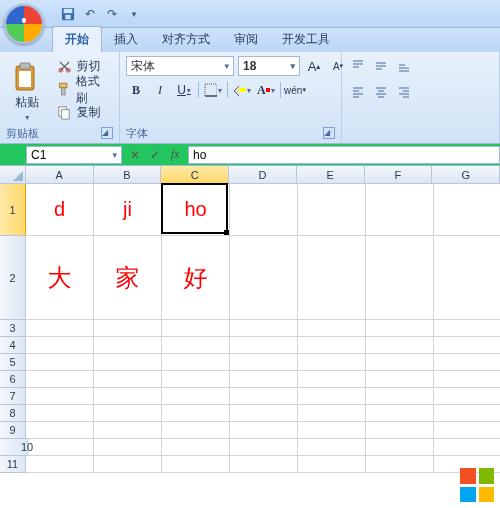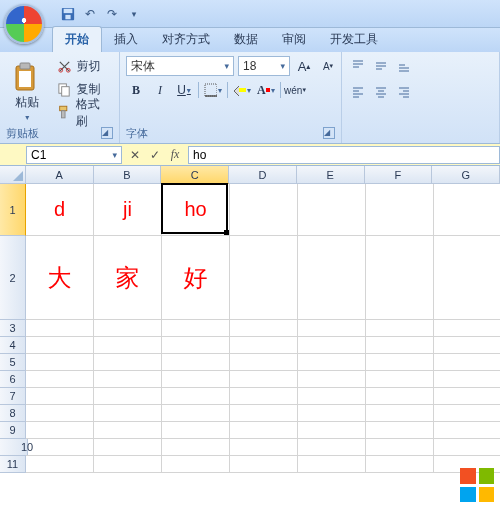--- a/index.html
+++ b/index.html
@@ -35,39 +35,39 @@
   .clip-small { display: flex; flex-direction: column; gap: 2px; margin-left: 2px; }
   .clip-row { display: flex; align-items: center; gap: 4px; font-size: 12px; color: #2a3a55; height: 21px; padding: 0 3px; }
   .clip-row svg, .clip-row .i { width: 15px; height: 15px; }
 
   
   .font-group .group-body { flex-direction: column; }
   .font-row { display: flex; gap: 4px; align-items: center; }
   .combo { background: #fff; border: 1px solid #9db9d8; height: 20px; display: flex; align-items: center; padding: 0 4px; font-size: 12px; color: #333; }
   .combo .caret { margin-left: auto; font-size: 9px; color: #466a9b; padding-left: 4px; }
   .font-name { width: 108px; }
-  .font-size { width: 52px; }
+  .font-size { width: 62px; font-weight: bold; }
   .tiny-btn { width: 20px; height: 20px; border: 1px solid transparent; display: inline-flex; align-items: center; justify-content: center; font-size: 12px; color: #2a3a55; border-radius: 2px; }
   .bold { font-weight: bold; font-family: "Times New Roman", serif; }
   .italic { font-style: italic; font-family: "Times New Roman", serif; }
   .uline { text-decoration: underline; font-family: "Times New Roman", serif; }
   .grow { font-size: 13px; }
   .shrink { font-size: 10px; }
   .split { display: flex; align-items: center; }
   .split .caret { font-size: 8px; margin-left: 1px; color: #466a9b; }
   .swatch { width: 14px; height: 4px; display: inline-block; }
 
   
   .align-group .group-body { flex-direction: column; gap: 6px; }
   .align-row { display: flex; gap: 3px; }
   .al { width: 20px; height: 20px; border: 1px solid transparent; display: inline-flex; align-items: center; justify-content: center; }
   .al svg { width: 14px; height: 14px; }
 
   
-  .fbar { height: 22px; background: #fef9c3; border-bottom: 1px solid #9db9d8; display: flex; align-items: center; font-size: 12px; }
+  .fbar { height: 22px; background: #22c55e; border-bottom: 1px solid #9db9d8; display: flex; align-items: center; font-size: 12px; }
   .namebox { width: 96px; background: #fff; border: 1px solid #9db9d8; height: 18px; margin-left: 26px; display: flex; align-items: center; padding: 0 4px; }
   .namebox .caret { margin-left: auto; font-size: 9px; color: #466a9b; }
   .fx-btns { display: flex; margin-left: 4px; gap: 2px; align-items: center; color: #555; }
   .fx-btns span { width: 18px; text-align: center; }
   .fx { font-style: italic; font-family: "Times New Roman", serif; }
   .formula-input { flex: 1; background: #fff; border: 1px solid #9db9d8; height: 18px; margin-left: 4px; padding: 0 4px; display: flex; align-items: center; }
 
   
   .sheet { position: relative; }
   .colhdrs { display: flex; height: 18px; }
@@ -111,21 +111,20 @@
     <span class="qat-icon">↶</span>
     <span class="qat-icon">↷</span>
     <span class="qat-icon" style="font-size:9px">▾</span>
   </div>
 </div>
 
 <div class="tabs">
   <div class="tab active">开始</div>
   <div class="tab">插入</div>
   <div class="tab">对齐方式</div>
-  <div class="tab">数据</div>
   <div class="tab">审阅</div>
   <div class="tab">开发工具</div>
 </div>
 
 <div class="ribbon">
 
   <div class="group" style="width:120px">
     <div class="group-body">
       <div class="paste-btn">
         <svg class="paste-icon" viewBox="0 0 28 30">
@@ -140,31 +139,31 @@
         <div class="clip-row">
           <svg viewBox="0 0 16 16">
               <path d="M3 3l10 10M13 3L3 13" stroke="#555" stroke-width="1.3"></path>
               <circle cx="4" cy="12" r="2" fill="none" stroke="#c33"></circle>
               <circle cx="12" cy="12" r="2" fill="none" stroke="#c33"></circle>
             </svg>
           <span>剪切</span>
         </div>
         <div class="clip-row">
           <svg viewBox="0 0 16 16">
+              <rect x="3" y="1" width="8" height="5" fill="#e7c46b" stroke="#a86f1a"></rect>
+              <rect x="5" y="6" width="4" height="8" fill="#bbb" stroke="#888"></rect>
+            </svg>
+          <span>格式刷</span>
+        </div>
+        <div class="clip-row">
+          <svg viewBox="0 0 16 16">
               <rect x="2" y="2" width="8" height="10" fill="#fff" stroke="#888"></rect>
               <rect x="5" y="5" width="8" height="10" fill="#fff" stroke="#888"></rect>
             </svg>
           <span>复制</span>
-        </div>
-        <div class="clip-row">
-          <svg viewBox="0 0 16 16">
-              <rect x="3" y="1" width="8" height="5" fill="#e7c46b" stroke="#a86f1a"></rect>
-              <rect x="5" y="6" width="4" height="8" fill="#bbb" stroke="#888"></rect>
-            </svg>
-          <span>格式刷</span>
         </div>
       </div>
     </div>
     <div class="group-label">
       <span>剪贴板</span>
       <span class="launcher">◢</span>
     </div>
   </div>
 
   <div class="group font-group" style="width:222px">

